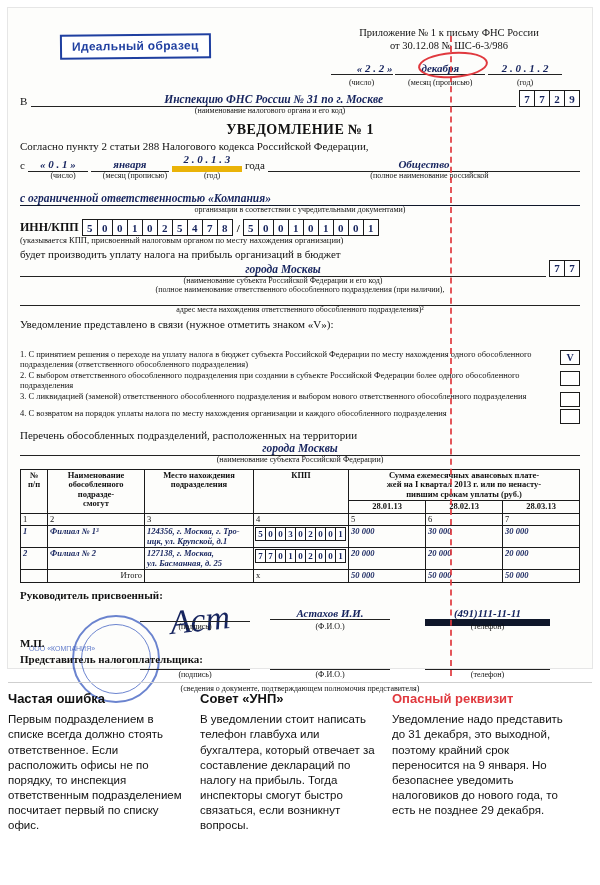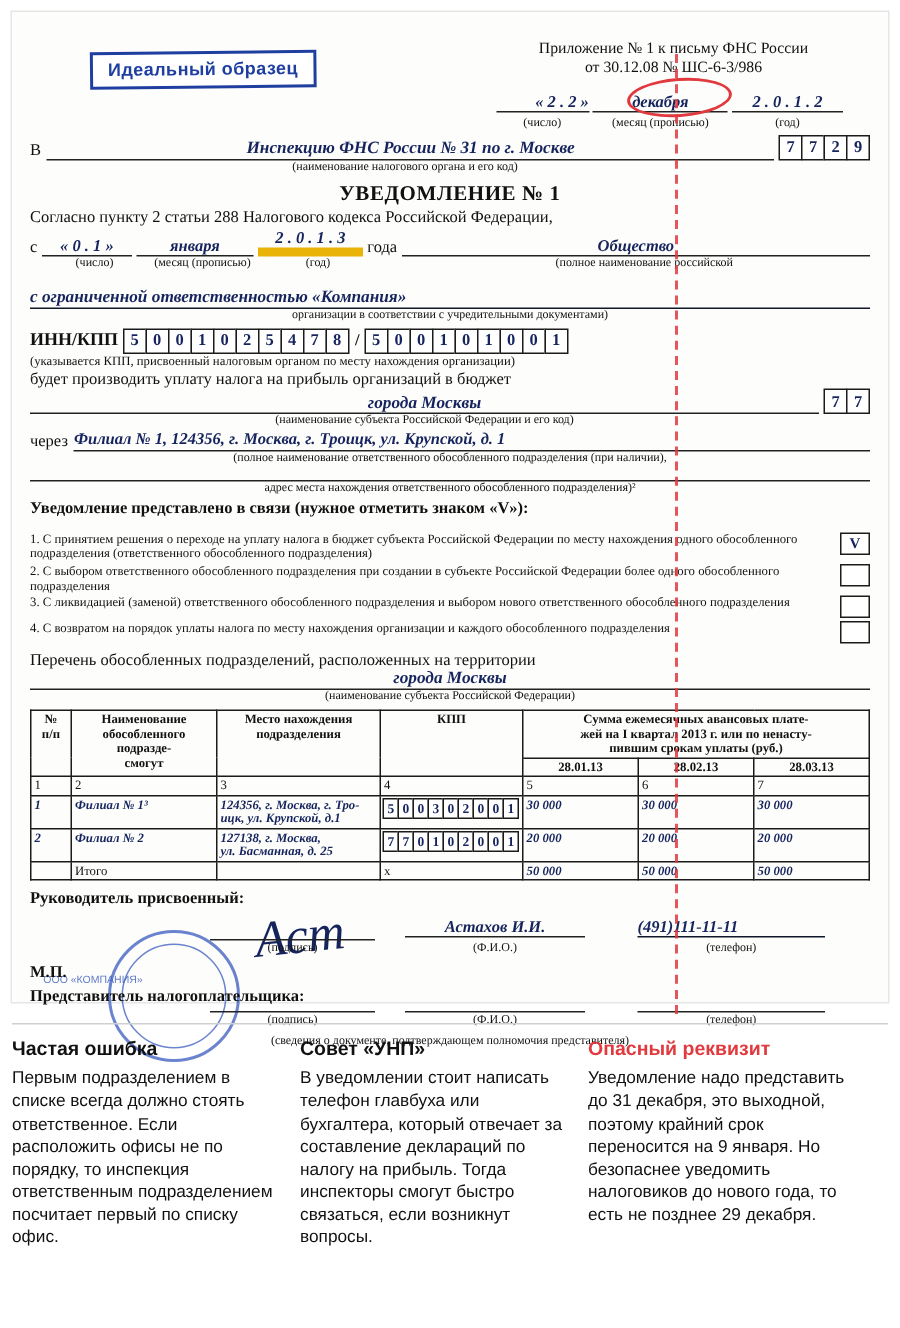--- a/index.html
+++ b/index.html
@@ -26,21 +26,21 @@
     font-weight:bold;font-size:12px;letter-spacing:.3px;
     padding:4px 10px;background:#fff;
     transform:rotate(-0.6deg);
   }
   .hdr-right{
     position:absolute;right:6px;top:8px;width:250px;text-align:center;font-size:10.5px;line-height:1.25;
   }
   .hw{font-family:"Liberation Serif", serif;font-style:italic;font-weight:bold;color:#16245e;}
   .small{font-size:8.5px;}
   .tiny{font-size:8px;}
-  .center{text-align:left;}
+  .center{text-align:right;}
   .row{position:relative;}
   .cap{font-size:8px;text-align:center;color:#111;}
   .title{
     text-align:center;font-weight:bold;font-size:14px;letter-spacing:.4px;margin:6px 0 2px;
     font-family:"Liberation Serif", serif;
   }
   .boxes{display:inline-flex;vertical-align:middle;}
   .boxes span{
     width:14px;height:15px;border:1px solid #1b1b1b;margin-left:-1px;
     display:inline-flex;align-items:center;justify-content:center;
@@ -186,31 +186,27 @@
 
     <div class="row" style="display:flex;align-items:flex-end;gap:4px;">
       <span class="hw" style="flex:1;border-bottom:1px solid #222;text-align:center;font-size:11.5px;">города Москвы</span>
       <span class="boxes">
         <span>7</span>
         <span>7</span>
       </span>
     </div>
     <div class="cap" style="padding-right:34px;">(наименование субъекта Российской Федерации и его код)</div>
 
-    <div class="row" style="display:flex;align-items:flex-end;gap:4px;margin-top:2px;">
-      <span>через</span>
-      <span class="hw" style="flex:1;border-bottom:1px solid #222;text-align:left;font-size:11px;">Филиал № 1, 124356, г. Москва, г. Троицк, ул. Крупской, д. 1</span>
-    </div>
     <div class="cap">(полное наименование ответственного обособленного подразделения (при наличии),</div>
     <div style="border-bottom:1px solid #222;height:10px;"></div>
     <div class="cap">адрес места нахождения ответственного обособленного подразделения)²</div>
 
-    <div style="margin-top:3px;font-weight:bold;">Уведомление представлено в связи (нужное отметить знаком «V»):</div>
-
-    <div class="chkline" style="margin-top:10px;font-family:Liberation Serif, serif;">
+    <div style="margin-top:3px;">Уведомление представлено в связи (нужное отметить знаком «V»):</div>
+
+    <div class="chkline" style="margin-top:20px;font-family:Liberation Serif, serif;">
       <span class="small" style="flex:1;">1. С принятием решения о переходе на уплату налога в бюджет субъекта Российской Федерации по месту нахождения одного обособленного подразделения (ответственного обособленного подразделения)</span>
       <span class="chkbox">V</span>
     </div>
     <div class="chkline" style="margin-top:2px;">
       <span class="small" style="flex:1;">2. С выбором ответственного обособленного подразделения при создании в субъекте Российской Федерации более одного обособленного подразделения</span>
       <span class="chkbox"></span>
     </div>
     <div class="chkline" style="margin-top:2px;">
       <span class="small" style="flex:1;">3. С ликвидацией (заменой) ответственного обособленного подразделения и выбором нового ответственного обособленного подразделения</span>
       <span class="chkbox"></span>
@@ -312,21 +308,21 @@
       <div class="seal"></div>
       <div class="sealtext">ООО «КОМПАНИЯ»</div>
       <div class="sigscribble">Аст</div>
 
       <div style="position:absolute;left:120px;top:14px;width:110px;border-bottom:1px solid #222;"></div>
       <div class="cap" style="position:absolute;left:120px;top:16px;width:110px;">(подпись)</div>
 
       <div class="hw" style="position:absolute;left:250px;top:0px;width:120px;border-bottom:1px solid #222;text-align:center;">Астахов И.И.</div>
       <div class="cap" style="position:absolute;left:250px;top:16px;width:120px;">(Ф.И.О.)</div>
 
-      <div class="hw" style="position:absolute;left:405px;top:0px;width:125px;border-bottom:1px solid #0f172a;text-align:left;">(491)111-11-11</div>
+      <div class="hw" style="position:absolute;left:405px;top:0px;width:125px;border-bottom:7px solid #0f172a;text-align:center;">(491)111-11-11</div>
       <div class="cap" style="position:absolute;left:405px;top:16px;width:125px;">(телефон)</div>
 
       <div style="position:absolute;left:0;top:30px;font-weight:bold;">М.П.</div>
 
       <div style="position:absolute;left:0;top:46px;font-weight:bold;">Представитель налогоплательщика:</div>
 
       <div style="position:absolute;left:120px;top:62px;width:110px;border-bottom:1px solid #222;"></div>
       <div class="cap" style="position:absolute;left:120px;top:64px;width:110px;">(подпись)</div>
 
       <div style="position:absolute;left:250px;top:62px;width:120px;border-bottom:1px solid #222;"></div>

